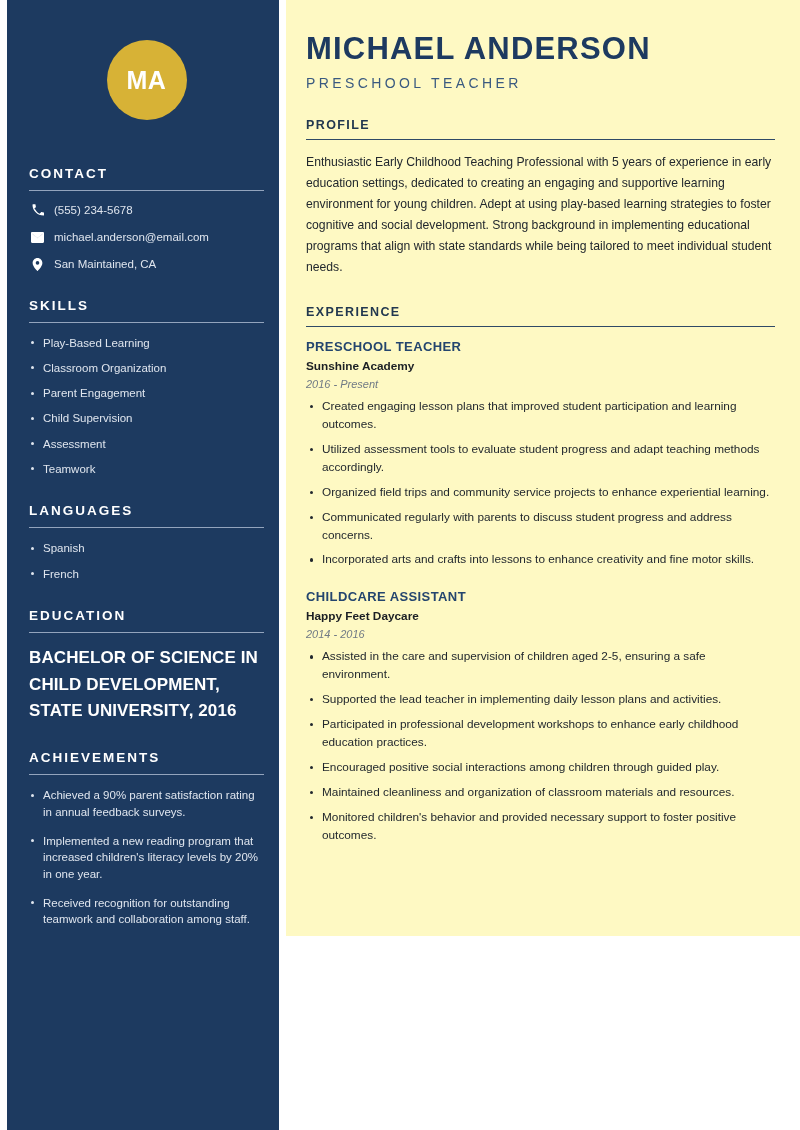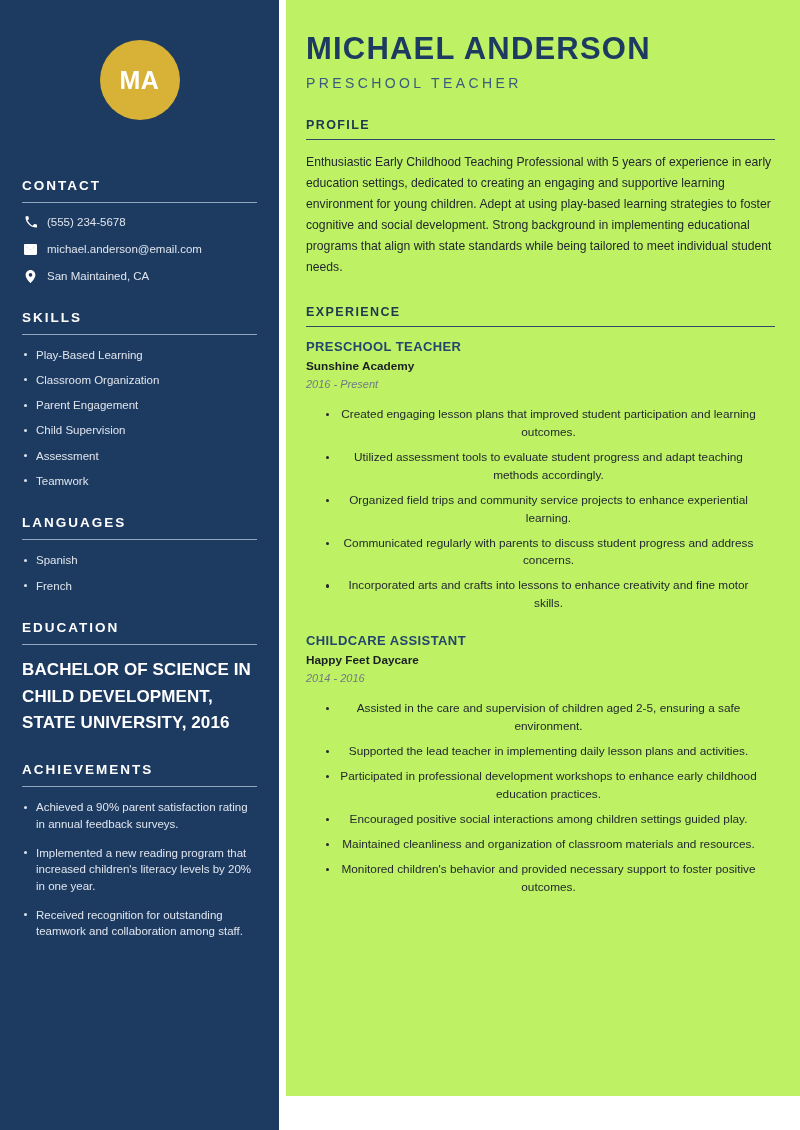--- a/index.html
+++ b/index.html
@@ -16,21 +16,21 @@
     position: relative;
     width: 800px;
     height: 1130px;
     overflow: hidden;
     background: #ffffff;
   }
 
   
   .sidebar {
     position: absolute;
-    left: 0;
+    left: 7px;
     top: 0;
     width: 279px;
     height: 1130px;
     background: #1d3a60;
     box-sizing: border-box;
     padding: 0 22px;
   }
 
   .avatar-wrap {
     display: flex;
@@ -47,21 +47,21 @@
     justify-content: center;
     color: #ffffff;
     font-size: 25px;
     font-weight: bold;
     letter-spacing: 0.5px;
   }
 
   .side-section {
     margin-top: 26px;
   }
-  .side-section.first { margin-top: 58px; }
+  .side-section.first { margin-top: 46px; }
 
   .side-h {
     color: #ffffff;
     font-size: 13.5px;
     font-weight: bold;
     letter-spacing: 2.0px;
     margin: 0 0 9px 0;
   }
   .side-rule {
     height: 1px;
@@ -130,22 +130,22 @@
     width: 7px;
     height: 1130px;
     background: #ffffff;
   }
 
   .main {
     position: absolute;
     left: 286px;
     top: 0;
     width: 514px;
-    height: 1096px;
-    background: #bef264;
+    height: 936px;
+    background: #fef9c3;
     box-sizing: border-box;
     padding: 32px 25px 0 20px;
   }
 
   .name {
     color: #1d3a60;
     font-size: 31px;
     font-weight: bold;
     letter-spacing: 1.2px;
     margin: 0;
@@ -196,23 +196,22 @@
   }
   .job-dates {
     color: #707a85;
     font-size: 11px;
     font-style: italic;
     margin: 0 0 8px 0;
   }
 
   ul.job-bullets {
     list-style: none;
-    margin: 16px;
+    margin: 0;
     padding: 0;
-    text-align: center;
   }
   ul.job-bullets li {
     position: relative;
     padding-left: 16px;
     color: #22282e;
     font-size: 11.8px;
     line-height: 1.52;
     margin-bottom: 7px;
   }
   ul.job-bullets li::before {
@@ -341,21 +340,21 @@
       </div>
 
       <div class="job">
         <div class="job-title">CHILDCARE ASSISTANT</div>
         <div class="job-company">Happy Feet Daycare</div>
         <div class="job-dates">2014 - 2016</div>
         <ul class="job-bullets">
           <li>Assisted in the care and supervision of children aged 2-5, ensuring a safe environment.</li>
           <li>Supported the lead teacher in implementing daily lesson plans and activities.</li>
           <li>Participated in professional development workshops to enhance early childhood education practices.</li>
-          <li>Encouraged positive social interactions among children settings guided play.</li>
+          <li>Encouraged positive social interactions among children through guided play.</li>
           <li>Maintained cleanliness and organization of classroom materials and resources.</li>
           <li>Monitored children's behavior and provided necessary support to foster positive outcomes.</li>
         </ul>
       </div>
 
     </section>
 
   </main>
 
 </div>

